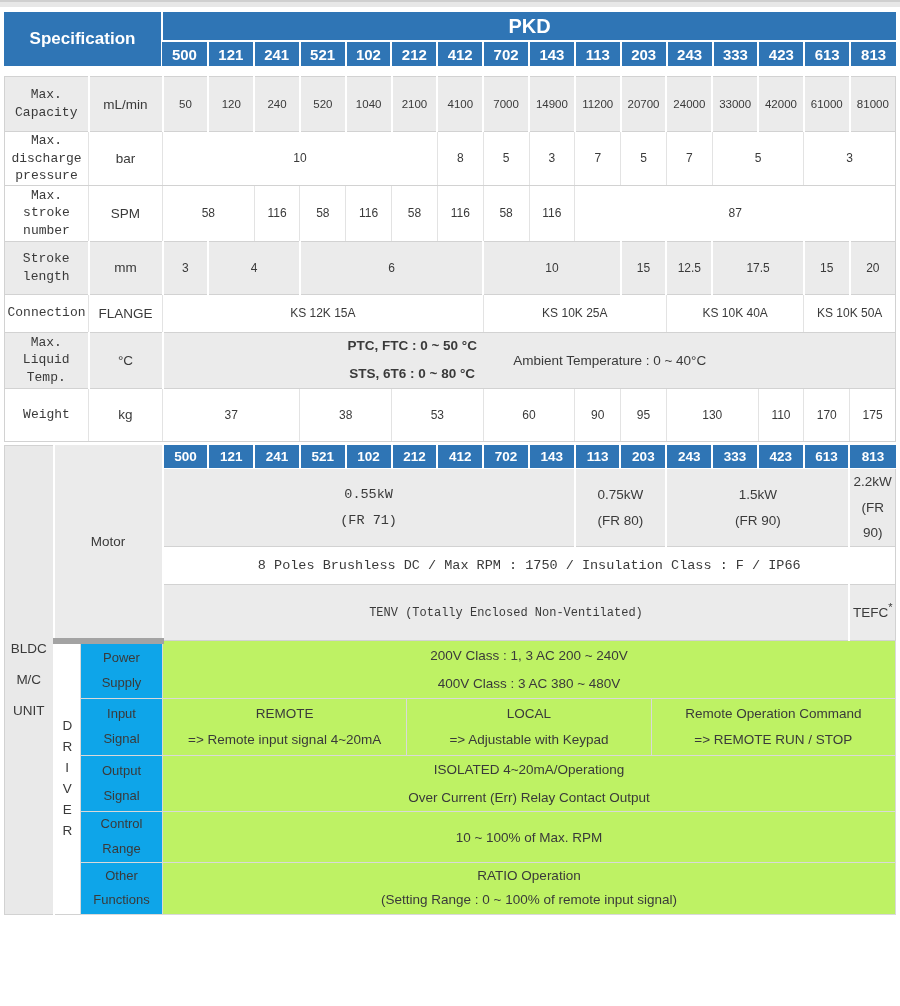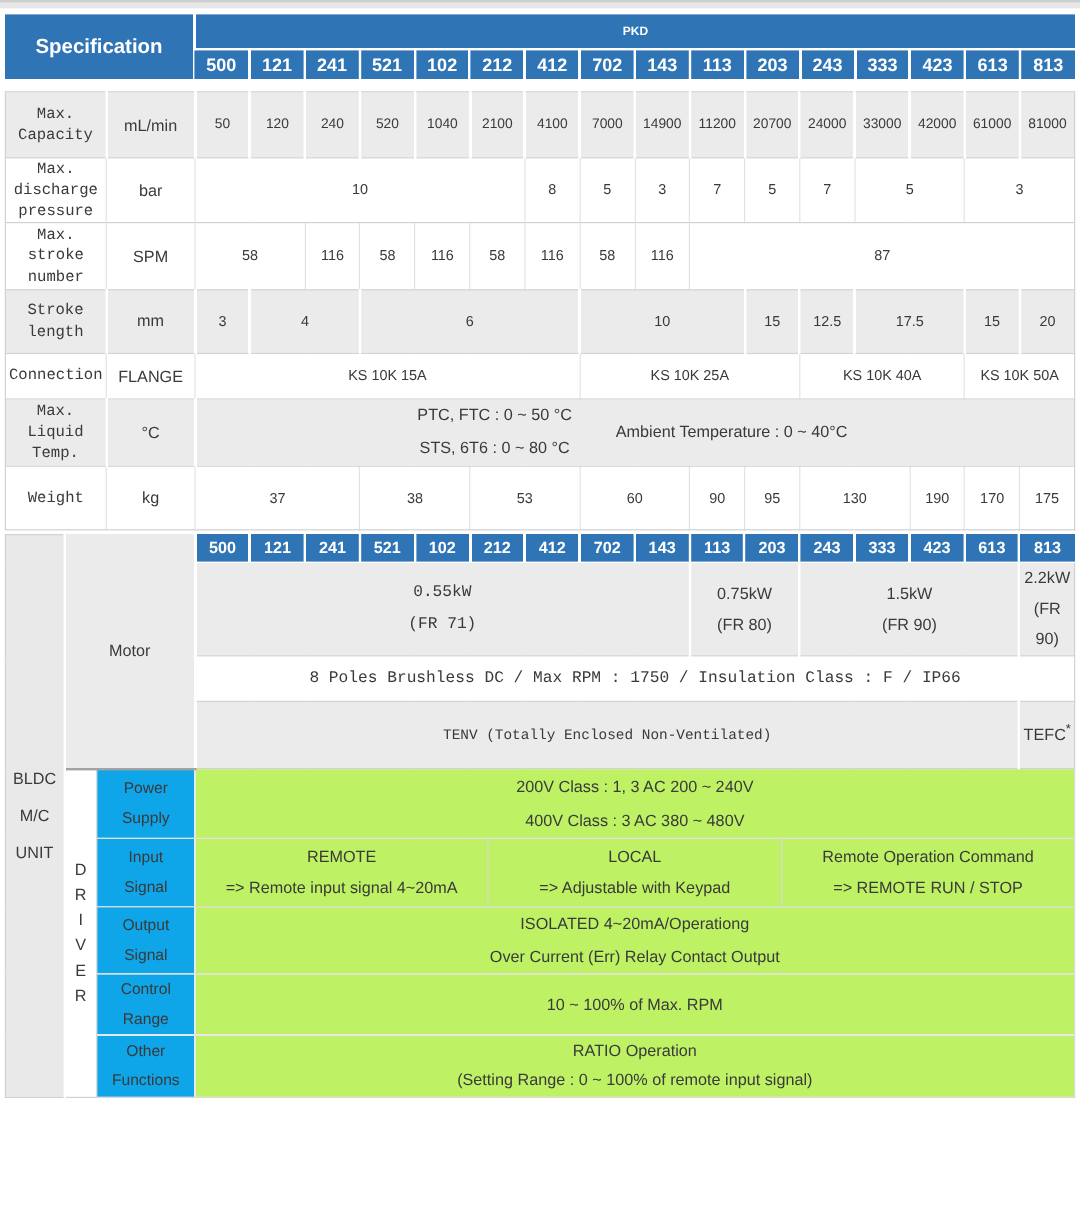--- a/index.html
+++ b/index.html
@@ -7,49 +7,49 @@
        font-family:"Liberation Sans","DejaVu Sans",sans-serif;color:#3a3a3a;}
   .topbar{width:900px;height:5px;background:#e7e7e7;border-top:2px solid #cfcfcf;}
   .wrap{padding:0 4px;}
   table{border-collapse:collapse;table-layout:fixed;width:892px;}
   td,th{text-align:center;vertical-align:middle;padding:0;overflow:hidden;}
 
   
   th{background:#2F75B5;color:#fff;font-weight:bold;}
   .hdr{margin-top:5px;}
   .spec-title{font-size:17px;}
-  .pkd-cell{font-size:10px;border-bottom:2px solid #fff;border-left:2px solid #fff;height:28px;}
+  .pkd-cell{font-size:20px;border-bottom:2px solid #fff;border-left:2px solid #fff;height:28px;}
   .model-th{font-size:15px;border-left:2px solid #fff;height:24px;}
   .model-th.first{border-left:none;}
   .model-th2{font-size:13.5px;border-left:2px solid #fff;border-bottom:1px solid #fff;height:23px;}
   .gap{height:10px;}
 
   
   tr.g td{background:#EBEBEB;border:1px solid #d2d2d2;border-left:2px solid #fff;border-right:2px solid #fff;}
   tr.w td{background:#fff;border:1px solid #d2d2d2;border-left:1px solid #e3e3e3;border-right:1px solid #e3e3e3;}
   tr.g td:first-child,tr.w td:first-child{border-left:1px solid #d2d2d2;font-family:Liberation Mono, monospace;}
   tr.g td:last-child,tr.w td:last-child{border-right:1px solid #d2d2d2;}
   td.lbl{font-size:13px;white-space:pre-line;line-height:1.35;}
   td.unit{font-size:13.5px;}
   td.val{font-size:12px;}
   td.small{font-size:11.5px;}
   .r55{height:55px}.r53{height:53px}.r56{height:56px}.r54{height:38px}
   .r59{height:59px}.r49{height:38px}.r57{height:57px}.r51{height:51px}
 
   
   td.temp-cell{position:relative;font-size:13.5px;}
   .ptc-block{position:absolute;left:34%;top:50%;transform:translate(-50%,-50%);
-             white-space:pre-line;line-height:2.1;}
+             white-space:pre-line;line-height:2.1;font-weight:bold;}
   .ambient{position:absolute;left:61%;top:50%;transform:translate(-50%,-50%);white-space:nowrap;}
 
   
   .bot{margin-top:3px;}
   td.bldc{background:#e9e9e9;border:1px solid #d2d2d2;border-right:2px solid #fff;
           font-size:13.5px;white-space:pre-line;line-height:2.3;}
-  td.motor{background:#EBEBEB;border-bottom:2px solid #a3a3a3;border-right:2px solid #fff;font-size:13.5px;}
+  td.motor{background:#EBEBEB;border-bottom:6px solid #a3a3a3;border-right:2px solid #fff;font-size:13.5px;}
   td.mpow{white-space:pre-line;line-height:1.9;font-size:13.5px;}
   tr.w td.specline{font-size:13.5px;}
   td.tefc-cell{position:relative;font-size:13.5px;}
   .tefc-sup{position:relative;top:-6px;font-size:11px;}
   td.drv{background:#fff;border:1px solid #d2d2d2;border-right:1px solid #d9d9d9;
          font-size:13.5px;white-space:pre-line;line-height:1.55;}
   td.dlbl{background:#0ea5e9;border:1px solid #d9d9d9;border-bottom:1px solid #d9d9d9;
           font-size:13px;white-space:pre-line;line-height:1.9;}
   td.dcontent{background:#bef264;border:1px solid #d9d9d9;font-size:13.5px;}
   .two-line{white-space:pre-line;line-height:2.05;}
@@ -202,21 +202,21 @@
       <td class="val">15</td>
       <td class="val">12.5</td>
       <td class="val" colspan="2">17.5</td>
       <td class="val">15</td>
       <td class="val">20</td>
     </tr>
 
     <tr class="w r54">
       <td class="lbl">Connection</td>
       <td class="unit">FLANGE</td>
-      <td class="val" colspan="7">KS 10K 15A</td>
+      <td class="val" colspan="7">KS 12K 15A</td>
       <td class="val" colspan="4">KS 10K 25A</td>
       <td class="val" colspan="3">KS 10K 40A</td>
       <td class="val" colspan="2">KS 10K 50A</td>
     </tr>
 
     <tr class="g r56">
       <td class="lbl">Max.
 Liquid
 Temp.</td>
       <td class="unit">°C</td>
@@ -230,21 +230,21 @@
     <tr class="w r53">
       <td class="lbl">Weight</td>
       <td class="unit">kg</td>
       <td class="val" colspan="3">37</td>
       <td class="val" colspan="2">38</td>
       <td class="val" colspan="2">53</td>
       <td class="val" colspan="2">60</td>
       <td class="val">90</td>
       <td class="val">95</td>
       <td class="val" colspan="2">130</td>
-      <td class="val">190</td>
+      <td class="val">110</td>
       <td class="val">170</td>
       <td class="val">175</td>
     </tr>
   </tbody>
     </table>
 
   <table class="bot">
     <colgroup>
         <col style="width:49px">
         <col style="width:27px">

